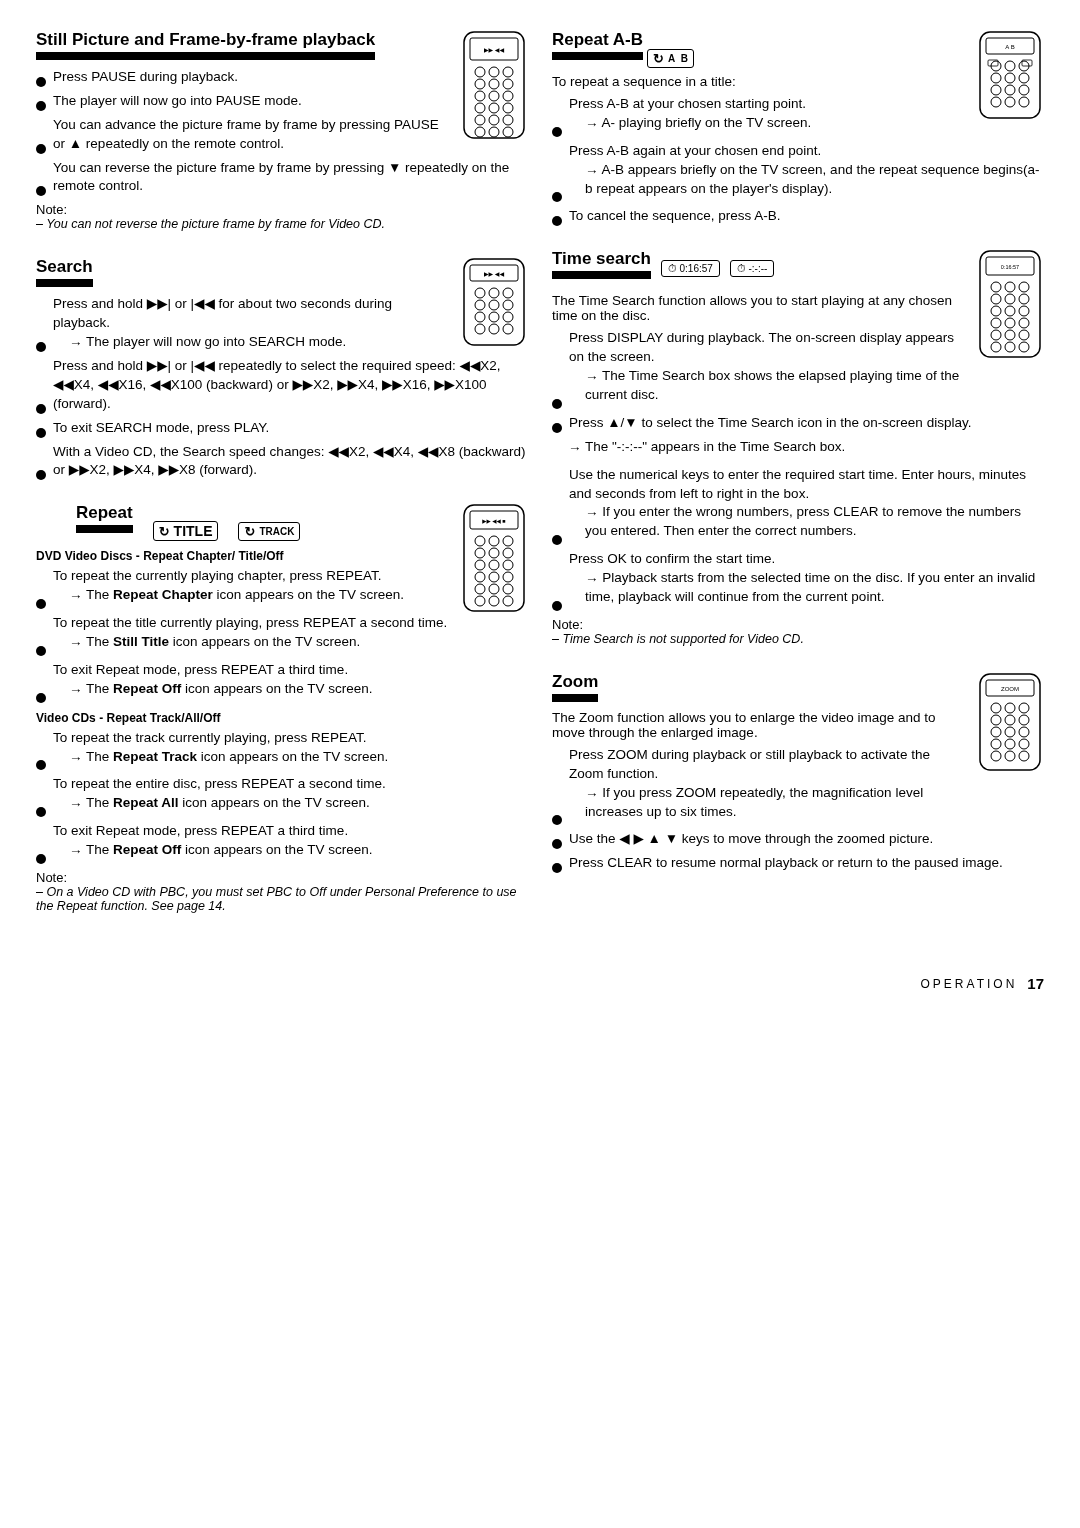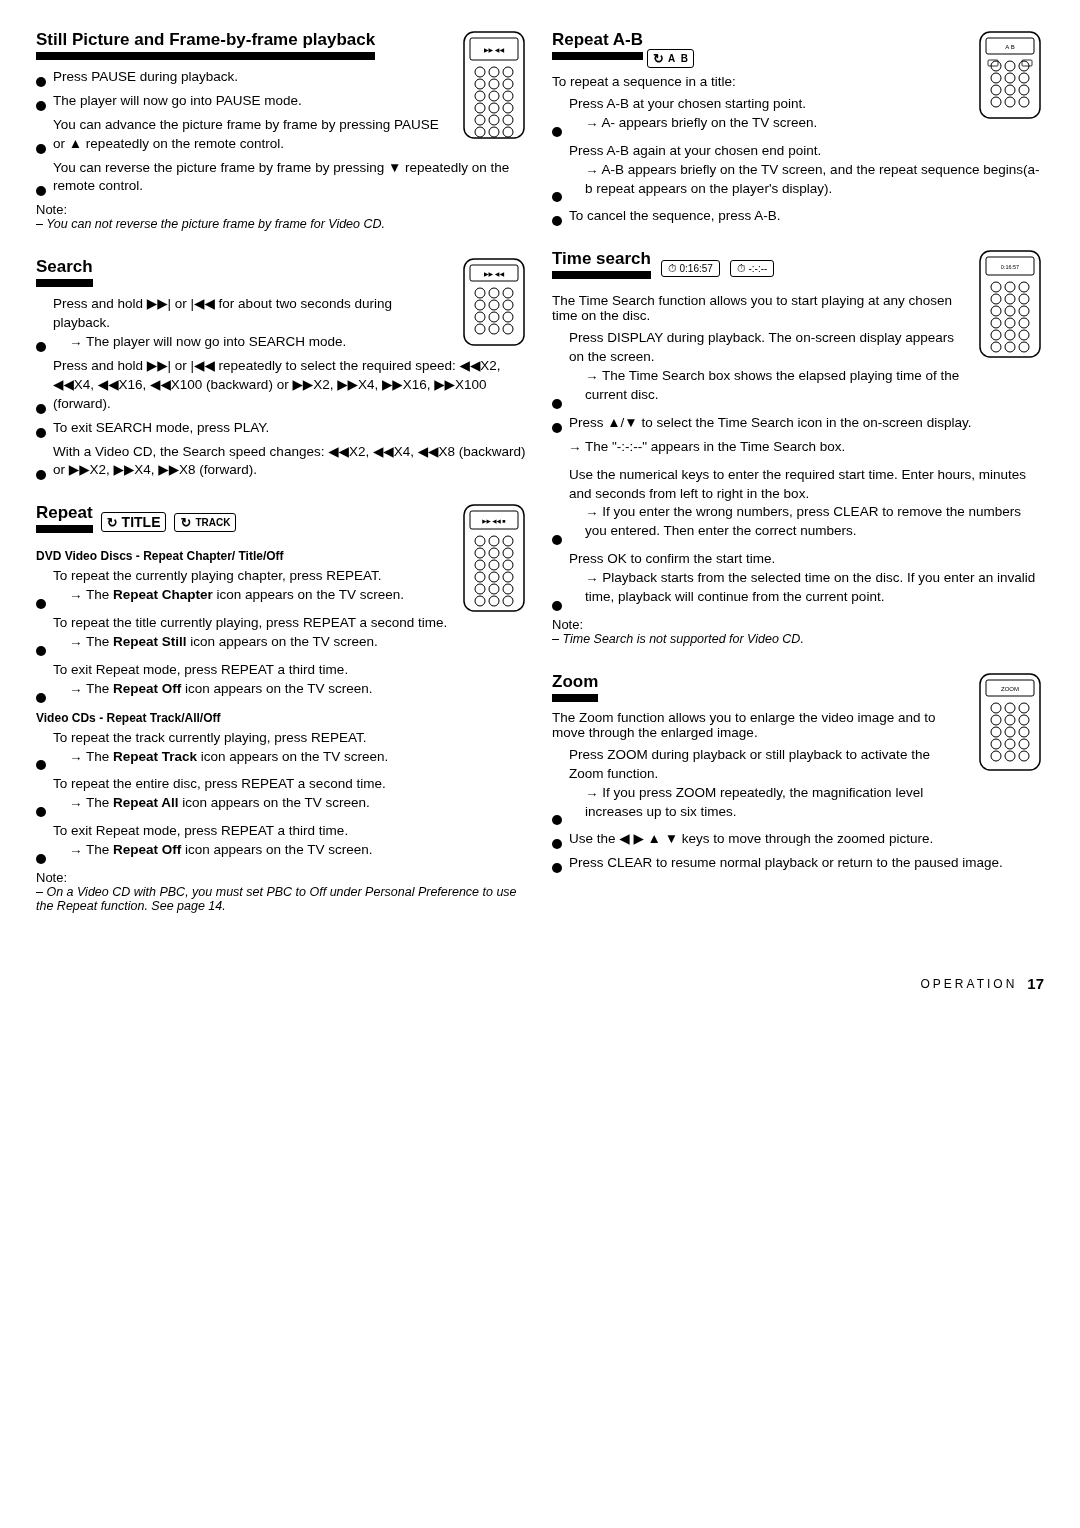--- a/index.html
+++ b/index.html
@@ -244,21 +244,21 @@
             <circle cx="20" cy="86" r="5" fill="none" stroke="#000" stroke-width="1"></circle>
             <circle cx="34" cy="86" r="5" fill="none" stroke="#000" stroke-width="1"></circle>
             <circle cx="48" cy="86" r="5" fill="none" stroke="#000" stroke-width="1"></circle>
             <circle cx="20" cy="98" r="5" fill="none" stroke="#000" stroke-width="1"></circle>
             <circle cx="34" cy="98" r="5" fill="none" stroke="#000" stroke-width="1"></circle>
             <circle cx="48" cy="98" r="5" fill="none" stroke="#000" stroke-width="1"></circle>
           </svg>
         </div>
         <div>
 
-          <div style="display:flex; align-items:center; gap:8px; margin-bottom:6px;">
+          <div style="display:flex; align-items:flex-end; gap:20px; margin-bottom:6px;margin-left:40px;">
             <span class="section-title">Repeat</span>
             <span class="icon-badge">
               <span class="sym">↻</span>
               <span style="font-size:14px;">TITLE</span>
             </span>
             <span class="icon-badge">
               <span class="sym">↻</span>
               <span style="font-size:10px;">TRACK</span>
             </span>
           </div>
@@ -269,21 +269,21 @@
               <span class="bullet-dot"></span>
               <div>
                 To repeat the currently playing chapter, press REPEAT.<br>
                 <div class="arrow-text">→ The <b>Repeat Chapter</b> icon appears on the TV screen.</div>
               </div>
             </li>
             <li>
               <span class="bullet-dot"></span>
               <div>
                 To repeat the title currently playing, press REPEAT a second time.<br>
-                <div class="arrow-text">→ The <b>Repeat Still</b> icon appears on the TV screen.</div>
+                <div class="arrow-text">→ The <b>Still Title</b> icon appears on the TV screen.</div>
               </div>
             </li>
             <li>
               <span class="bullet-dot"></span>
               <div>
                 To exit Repeat mode, press REPEAT a third time.<br>
                 <div class="arrow-text">→ The <b>Repeat Off</b> icon appears on the TV screen.</div>
               </div>
             </li>
           </ul>
@@ -355,21 +355,21 @@
               <span class="sym">↻</span>
               <span style="font-size:10px;">A&nbsp;&nbsp;B</span>
             </span>
           </div>
           <p style="margin-bottom:6px;">To repeat a sequence in a title:</p>
           <ul class="bullet-list">
             <li>
               <span class="bullet-dot"></span>
               <div>
                 Press A-B at your chosen starting point.<br>
-                <div class="arrow-text">→ A- appears briefly on the TV screen.</div>
+                <div class="arrow-text">→ A- playing briefly on the TV screen.</div>
               </div>
             </li>
             <li>
               <span class="bullet-dot"></span>
               <div>
                 Press A-B again at your chosen end point.<br>
                 <div class="arrow-text">→ A-B appears briefly on the TV screen, and the repeat sequence begins(a-b repeat appears on the player's display).</div>
               </div>
             </li>
             <li>

